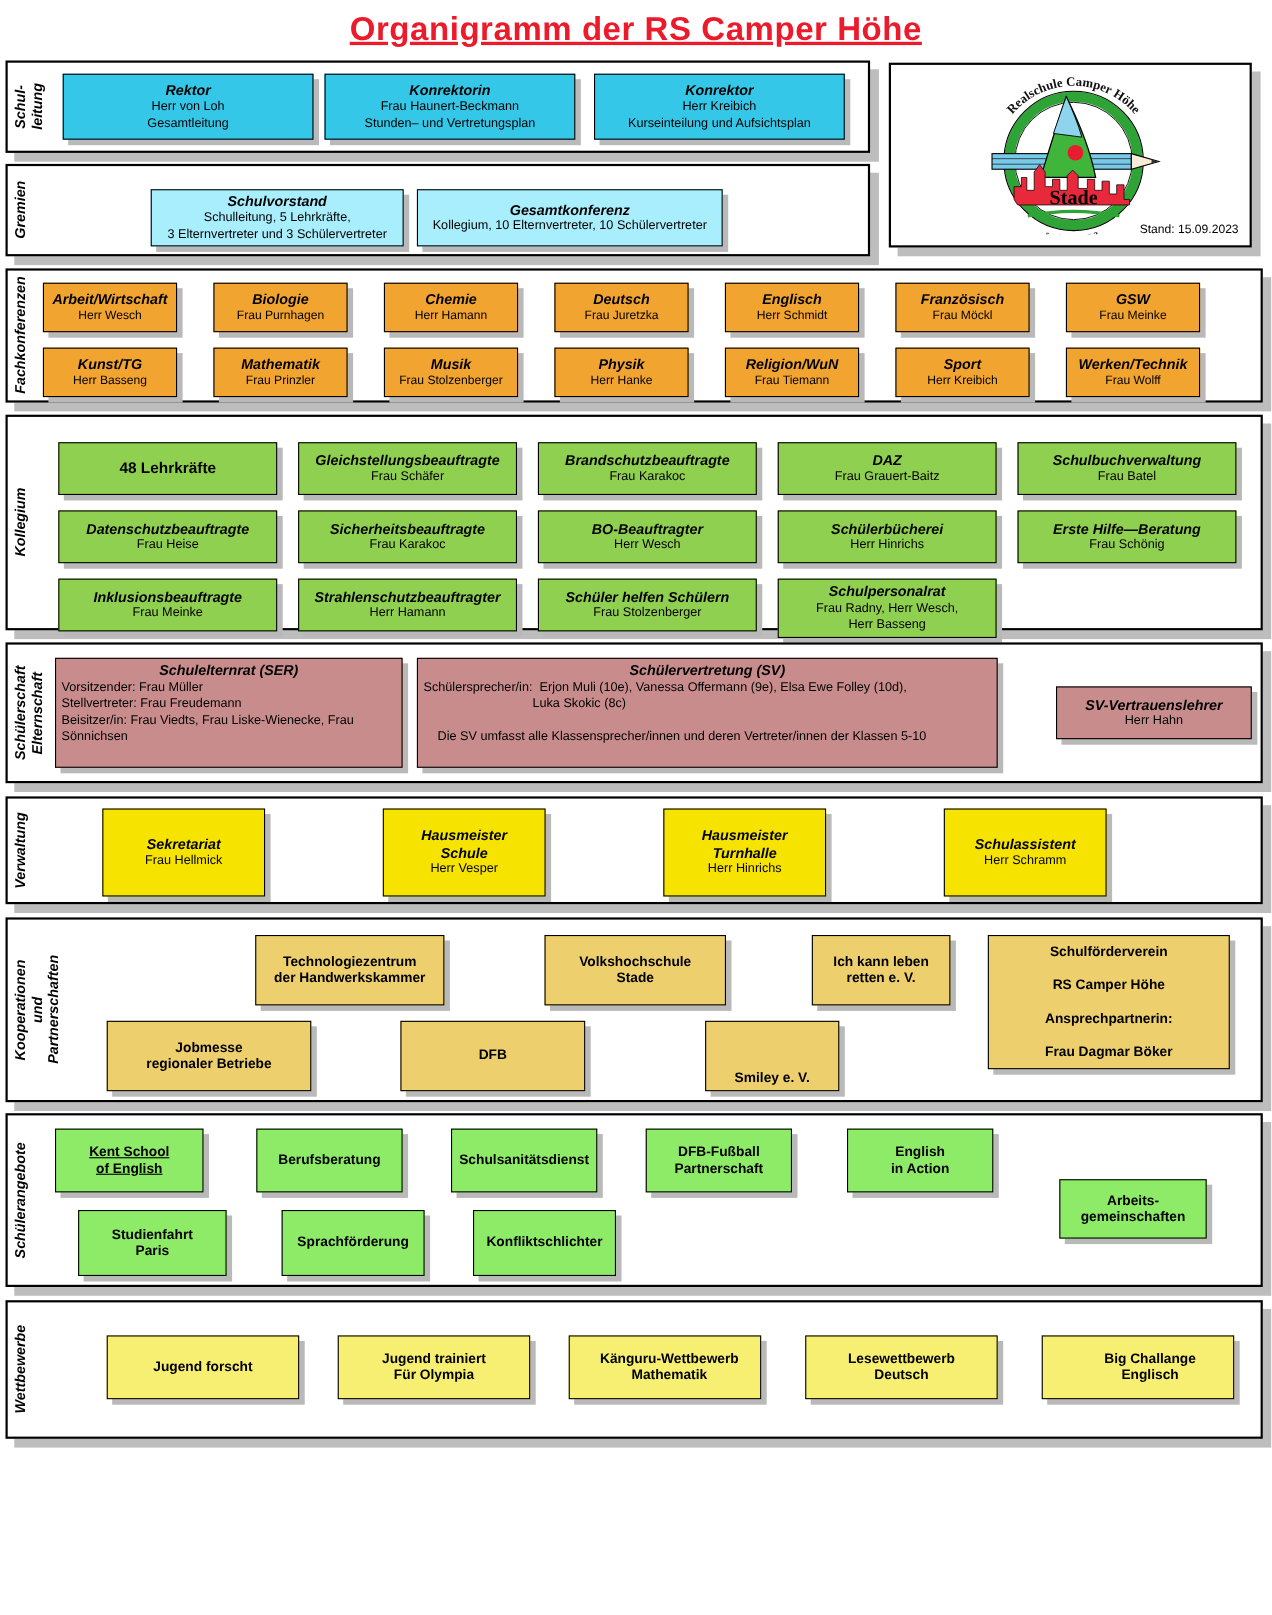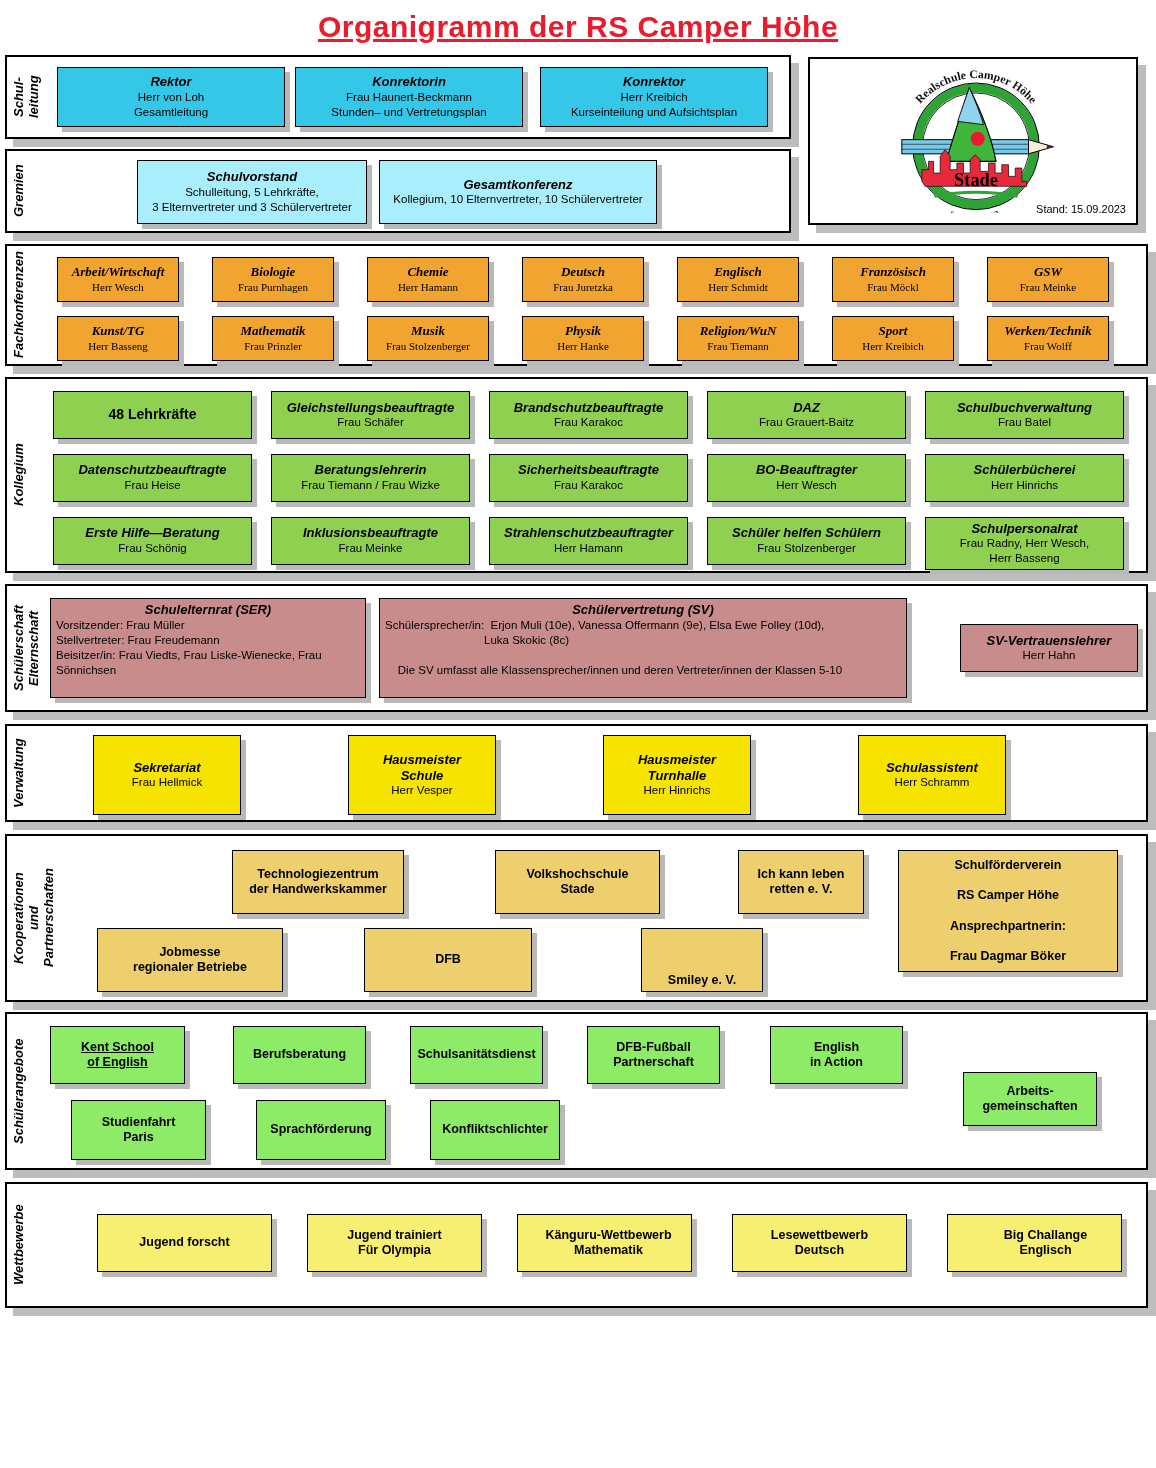--- a/index.html
+++ b/index.html
@@ -40,33 +40,33 @@
   .lead .box:nth-child(2){left:288px;}
   .lead .box:nth-child(3){left:533px;}
 
   
   #logo-frame{left:808px;top:57px;width:330px;height:168px;}
   #logo-frame svg{position:absolute;left:72px;top:4px;}
   #logo-stand{position:absolute;right:10px;bottom:8px;font-size:11px;}
 
   
   .grem{left:5px;top:149px;width:786px;height:84px;}
-  .grem .box{height:64px;top:9px;background:#A8EEFC;}
+  .grem .box{height:52px;top:21px;background:#A8EEFC;}
   .grem .box:nth-child(1){left:130px;width:230px;}
   .grem .box:nth-child(2){left:372px;width:278px;}
 
   
   .fach{left:5px;top:244px;width:1143px;height:122px;}
-  .fach .boxes{display:grid;grid-template-columns:repeat(7,122px);gap:10px 33px;padding:11px 0 0 50px;font-family:Liberation Serif, serif;}
+  .fach .boxes{display:grid;grid-template-columns:repeat(7,122px);gap:10px 33px;padding:11px 0 0 32px;}
   .fach .box{position:static;height:45px;background:#F2A431;}
   .fach .bs{font-size:11px;}
 
   
   .kol{left:5px;top:377px;width:1143px;height:196px;}
-  .kol .boxes{display:grid;grid-template-columns:repeat(5,199px);gap:14px 19px;padding:12px 0 0 46px;align-items:start;}
+  .kol .boxes{display:grid;grid-template-columns:repeat(5,199px);gap:14px 19px;padding:23px 0 0 46px;align-items:start;}
   .kol .box{position:static;min-height:48px;background:#90D050;}
   .kol .box:nth-child(1) .bt{font-style:normal;font-size:14px;}
 
   
   .schue{left:5px;top:584px;width:1143px;height:128px;}
   .schue .box{background:#C98C8C;}
   .schue .box:nth-child(1){left:43px;top:12px;width:316px;height:100px;justify-content:flex-start;}
   .schue .box:nth-child(2){left:372px;top:12px;width:528px;height:100px;justify-content:flex-start;}
   .schue .box:nth-child(3){left:922px;top:38px;width:178px;height:48px;margin-left:31px;}
   .schue .box:nth-child(-n+2) .bs{text-align:left;white-space:pre-wrap;width:100%;}
@@ -276,24 +276,20 @@
   </div>
         <div class="box">
     <div class="bt">Schulbuchverwaltung</div>
     <div class="bs">Frau Batel</div>
   </div>
         <div class="box">
     <div class="bt">Datenschutzbeauftragte</div>
     <div class="bs">Frau Heise</div>
   </div>
         <div class="box">
-    <div class="bt">Beratungslehrerin</div>
-    <div class="bs">Frau Tiemann / Frau Wizke</div>
-  </div>
-        <div class="box">
     <div class="bt">Sicherheitsbeauftragte</div>
     <div class="bs">Frau Karakoc</div>
   </div>
         <div class="box">
     <div class="bt">BO-Beauftragter</div>
     <div class="bs">Herr Wesch</div>
   </div>
         <div class="box">
     <div class="bt">Schülerbücherei</div>
     <div class="bs">Herr Hinrichs</div>

